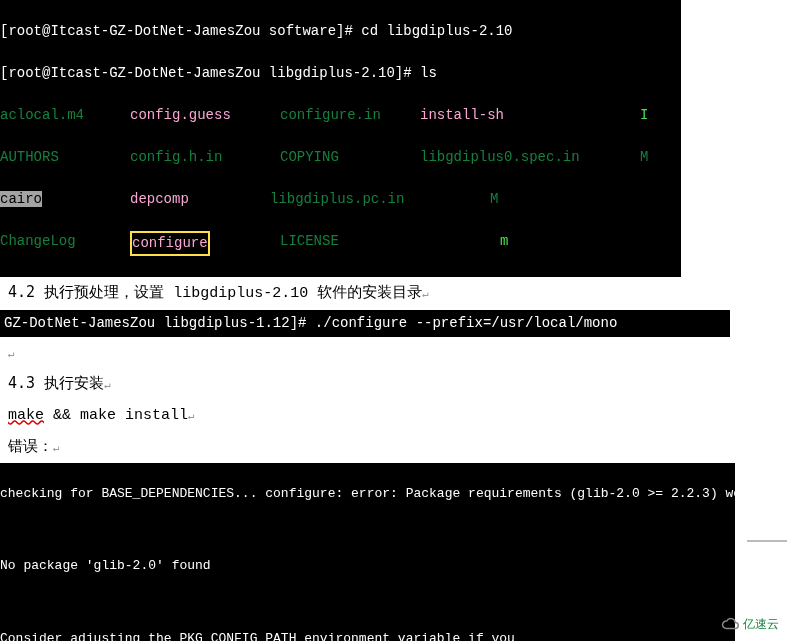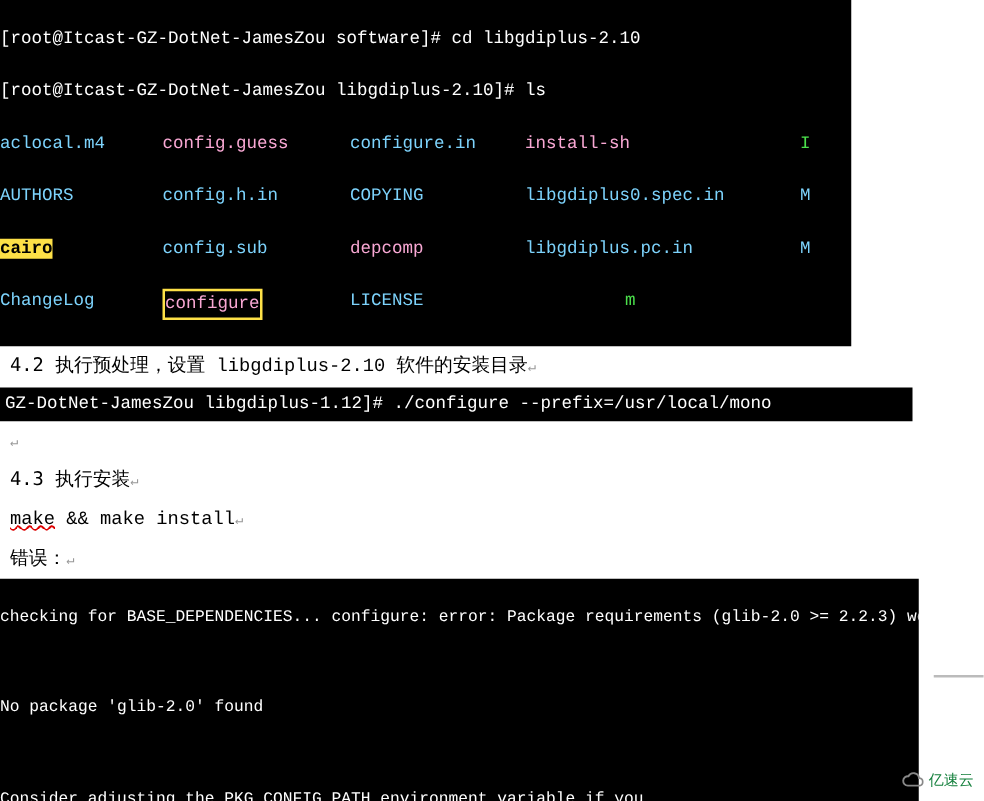--- a/index.html
+++ b/index.html
@@ -1,44 +1,44 @@
 <!DOCTYPE html>
 <html><head>
   <meta charset="utf-8">
   <style>
     * { box-sizing: border-box; margin: 0; padding: 0; }
     body { font-family: "Microsoft YaHei", Arial, sans-serif; font-size: 14px; background: #fff; color: #000; width: 787px; position: relative; }
     .term { background: #000; color: #fff; font-family: "Consolas","Courier New",monospace; font-size: 14px; line-height: 1.5; white-space: pre; padding: 0; overflow: hidden; }
     .term1 { width: 681px; }
     .term-line { display: flex; }
     .cell { display: inline-block; }
-    .c-white { color: #7dd3fc; }
+    .c-white { color: #15803d; }
     .c-cyan { color: #f9a8d4; }
     .c-green { color: #4be04b; }
-    .hl-green { background: #fde047; color: #000; font-weight: bold; }
+    .hl-green { background: #a3a3a3; color: #000; }
     .box-yellow { border: 2px solid #fde047; display:inline-block; }
     .paragraph { font-family: "SimSun","Microsoft YaHei",monospace; font-size: 15px; line-height: 1.7; padding: 3px 8px; }
     .mono { font-family: "Courier New", monospace; }
     .term2 { width: 730px; font-size:14px; margin-left:0; padding:3px 4px; }
     .red-underline { text-decoration: underline; text-decoration-color: #d00; text-decoration-style: wavy; }
     .marker { color:#999; font-size:11px; }
     .term3 { width: 735px; font-size:13px; line-height:1.4; padding:4px 0; }
     .watermark { position: fixed; right: 8px; bottom: 8px; display:flex; align-items:center; gap:4px; color:#15803d; font-size:12px; font-family: sans-serif; }
     .watermark-icon { width:18px; height:18px; display:inline-block; }
     .hr-frag { border:1px solid #bbb; width:40px; position:absolute; right:0; top:540px;}
   </style>
 </head>
 <body>
 
 <div class="term term1">
 <div><span>[root@Itcast-GZ-DotNet-JamesZou software]# cd libgdiplus-2.10</span></div>
 <div><span>[root@Itcast-GZ-DotNet-JamesZou libgdiplus-2.10]# ls</span></div>
 <div class="term-line"><span class="cell c-white" style="width:130px">aclocal.m4</span><span class="cell c-cyan" style="width:150px">config.guess</span><span class="cell c-white" style="width:140px">configure.in</span><span class="cell c-cyan" style="width:220px">install-sh</span><span class="cell c-green">I</span></div>
 <div class="term-line"><span class="cell c-white" style="width:130px">AUTHORS</span><span class="cell c-white" style="width:150px">config.h.in</span><span class="cell c-white" style="width:140px">COPYING</span><span class="cell c-white" style="width:220px">libgdiplus0.spec.in</span><span class="cell c-white">M</span></div>
-<div class="term-line"><span class="cell" style="width:130px"><span class="hl-green">cairo</span></span><span class="cell c-white" style="width:150px">config.sub</span><span class="cell c-cyan" style="width:140px">depcomp</span><span class="cell c-white" style="width:220px">libgdiplus.pc.in</span><span class="cell c-white">M</span></div>
+<div class="term-line"><span class="cell" style="width:130px"><span class="hl-green">cairo</span></span><span class="cell c-cyan" style="width:140px">depcomp</span><span class="cell c-white" style="width:220px">libgdiplus.pc.in</span><span class="cell c-white">M</span></div>
 <div class="term-line"><span class="cell c-white" style="width:130px">ChangeLog</span><span class="cell" style="width:150px"><span class="box-yellow c-cyan">configure</span></span><span class="cell c-white" style="width:220px">LICENSE</span><span class="cell c-green">m</span></div>
 </div>
 
 <div class="paragraph">
 <span>4.2 执行预处理，设置 </span><span class="mono">libgdiplus-2.10</span><span> 软件的安装目录</span><span class="marker">↵</span>
 </div>
 
 <div class="term term2"><span>GZ-DotNet-JamesZou libgdiplus-1.12]# ./configure --prefix=/usr/local/mono</span></div>
 <div class="paragraph"><span class="marker">↵</span></div>
 

